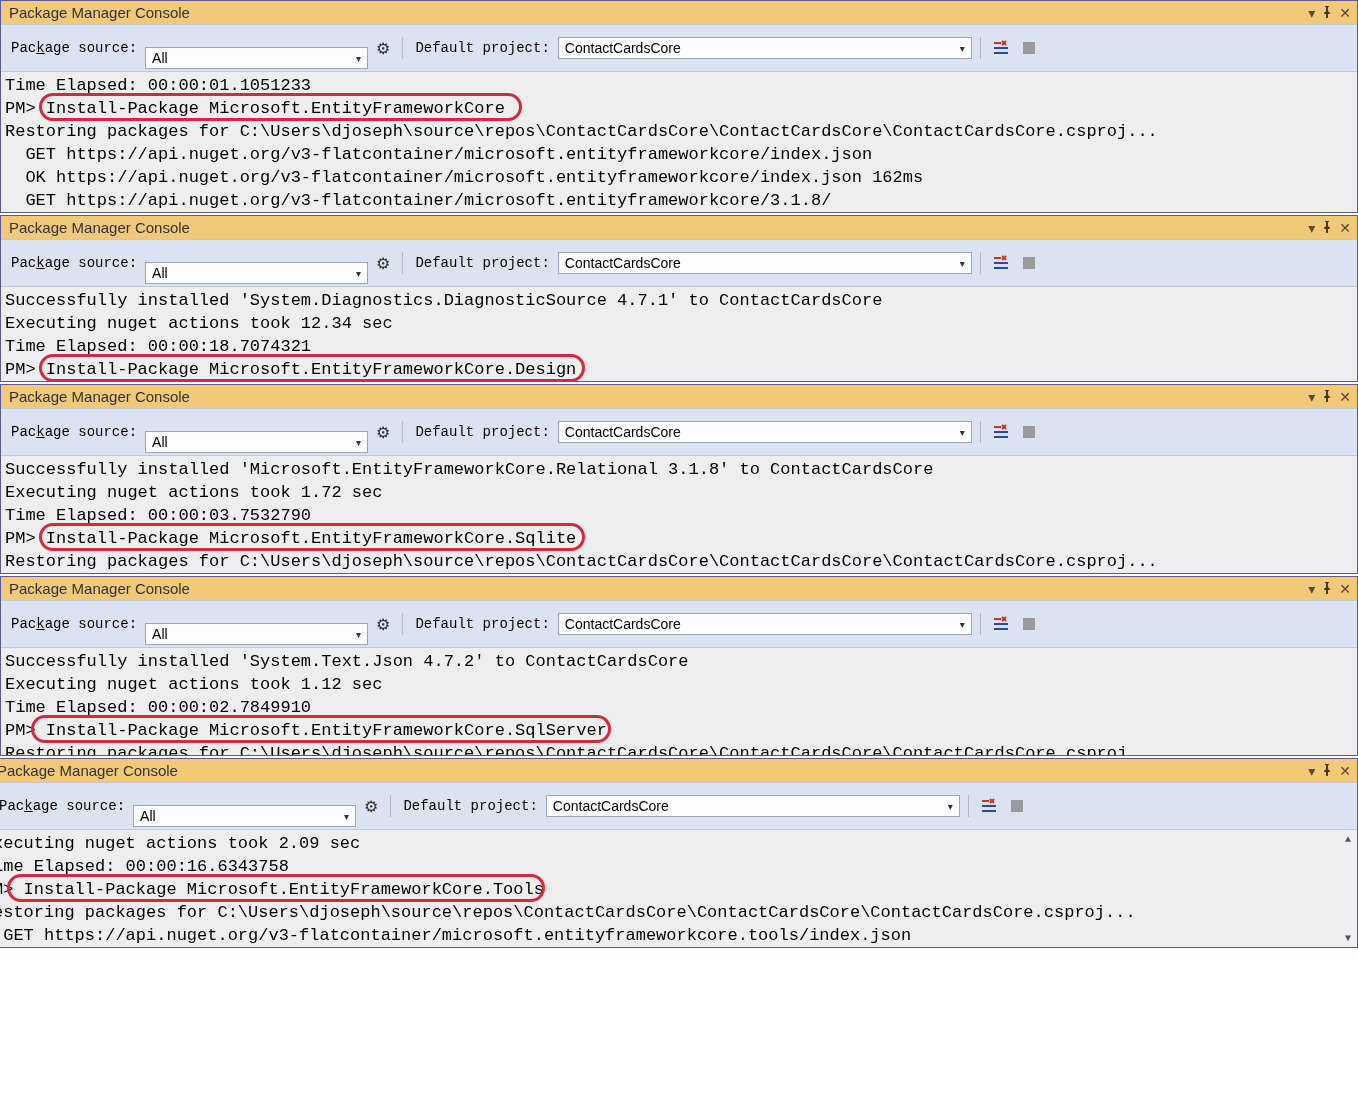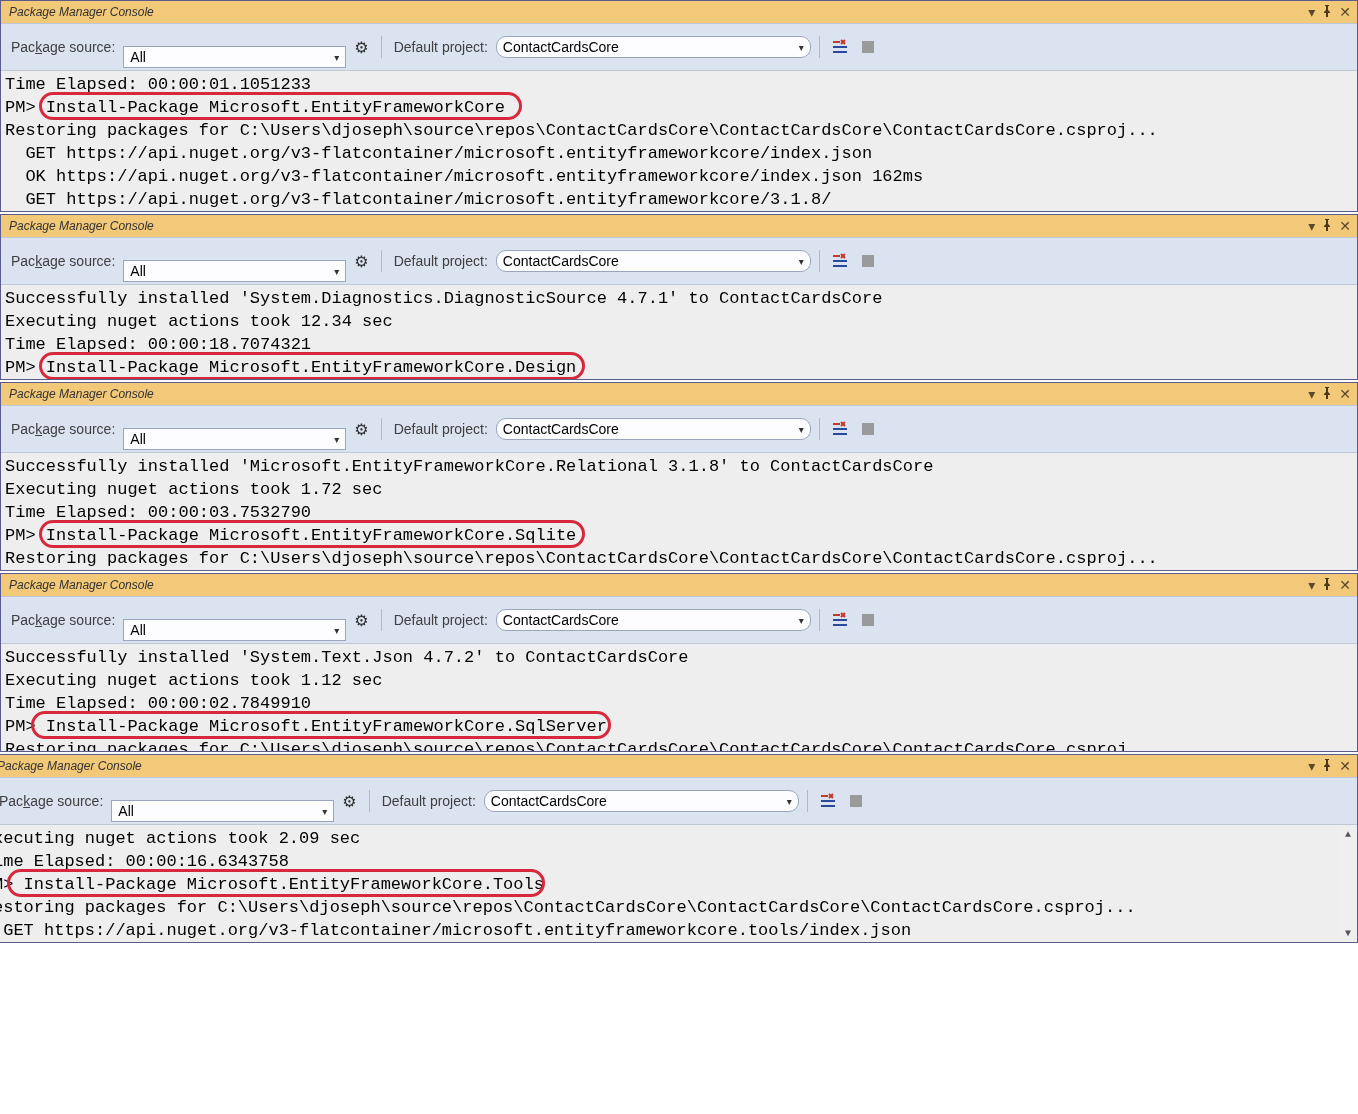--- a/index.html
+++ b/index.html
@@ -7,43 +7,43 @@
 
   .panel { border: 1px solid #5b5b8c; margin-bottom: 2px; background: #eee; }
   .panel.shifted { margin-left: -12px; }
 
   .titlebar {
     background: #f2c879;
     display: flex; align-items: center; justify-content: space-between;
     padding: 3px 6px 3px 8px;
     color: #333;
   }
-  .titlebar .title { font-size: 12px; font-style: italic; }
+  .titlebar .title { font-size: 15px; }
   .titlebar .winicons { display: flex; align-items: center; gap: 6px; }
   .titlebar .winicons span { color: #5a4a2a; cursor: pointer; }
 
   .toolbar {
     background: #dbe2f0;
     border-top: 1px solid #c0c8d8;
     border-bottom: 1px solid #c0c8d8;
     display: flex; align-items: center;
     padding: 2px 6px;
     gap: 4px;
   }
-  .toolbar .label { color: #404040; padding: 2px 4px; }
+  .toolbar .label { color: #000000; padding: 2px 4px; font-family: Liberation Mono, monospace; }
   .toolbar .label .ul { text-decoration: underline; }
   .toolbar .dropdown {
     display: inline-flex; align-items: center; justify-content: space-between;
     background: #fdfdff;
     border: 1px solid #9aa6c0;
     padding: 1px 6px; height: 22px;
     cursor: pointer;
   }
   .toolbar .dropdown.small { width: 223px; margin-top: 20px; }
-  .toolbar .dropdown.big { width: 315px; border-radius: 10px; }
+  .toolbar .dropdown.big { width: 414px; }
   .toolbar .dropdown .arrow { color: #333; font-size: 10px; margin-left: 6px; }
   .toolbar .gear { font-size: 16px; color: #333; padding: 0 4px; cursor: pointer; }
   .toolbar .sep { width: 1px; height: 22px; background: #b0b8cc; margin: 0 4px; }
   .toolbar .clear-icon { display:inline-flex; align-items:center; padding:0 4px; cursor:pointer;}
   .toolbar .clear-icon svg { display:block; }
   .toolbar .stop-icon { width: 12px; height: 12px; background: #9a9a9a; margin: 0 4px; cursor: pointer; }
 
   .console {
     background: #eeeeee;
     font-family: Consolas, "Courier New", monospace;

